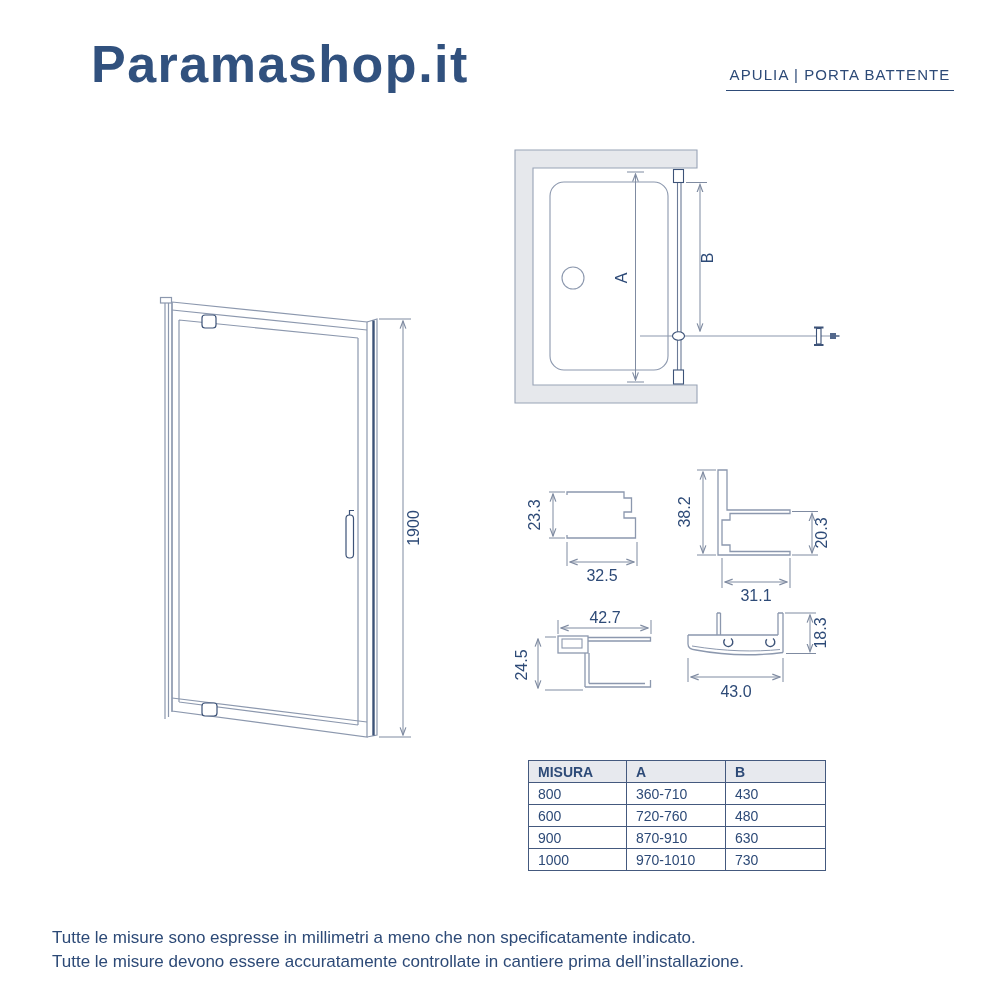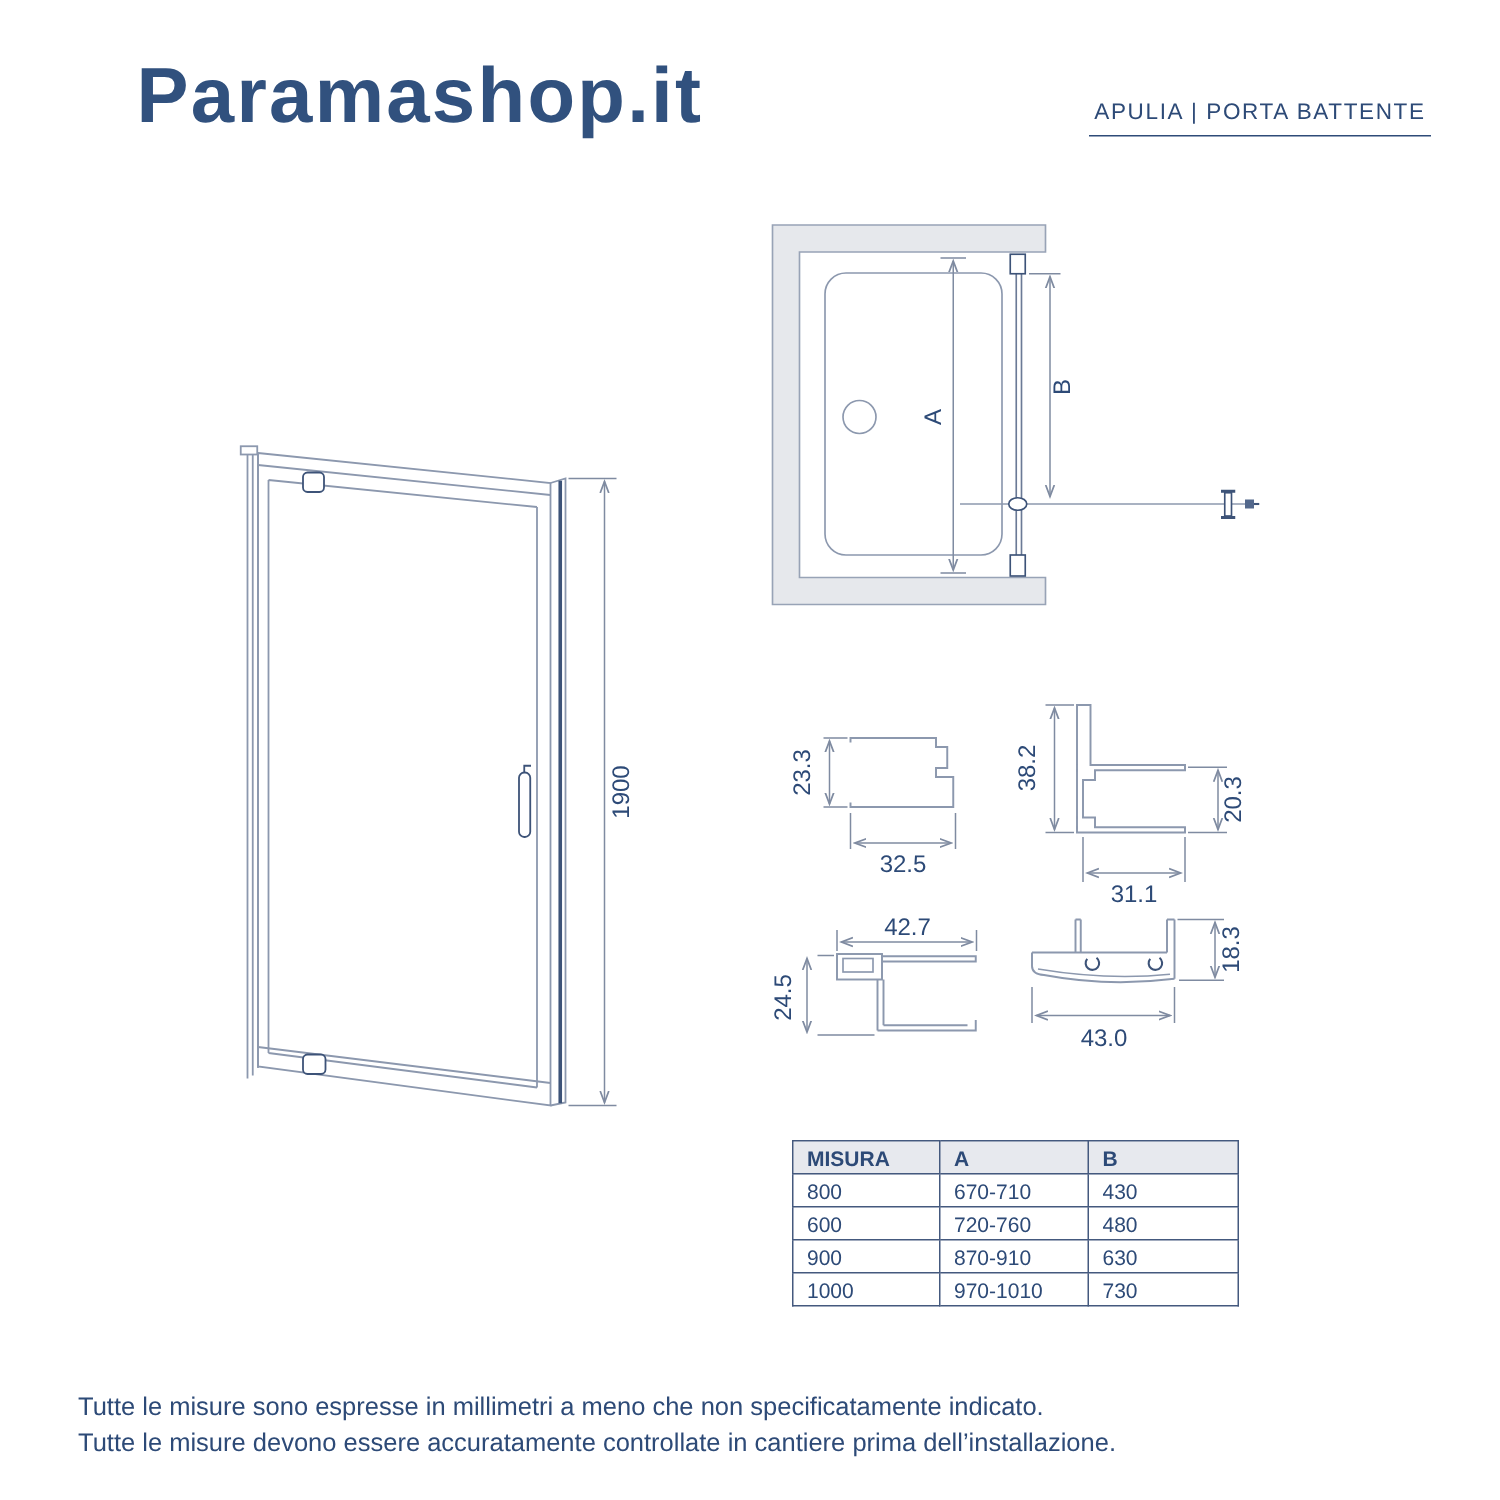--- a/index.html
+++ b/index.html
@@ -169,21 +169,21 @@
     <thead>
       <tr>
         <th class="c1">MISURA</th>
         <th class="c2">A</th>
         <th class="c3">B</th>
       </tr>
     </thead>
     <tbody>
       <tr>
         <td>800</td>
-        <td>670-710</td>
+        <td>360-710</td>
         <td>430</td>
       </tr>
       <tr>
         <td>600</td>
         <td>720-760</td>
         <td>480</td>
       </tr>
       <tr>
         <td>900</td>
         <td>870-910</td>

